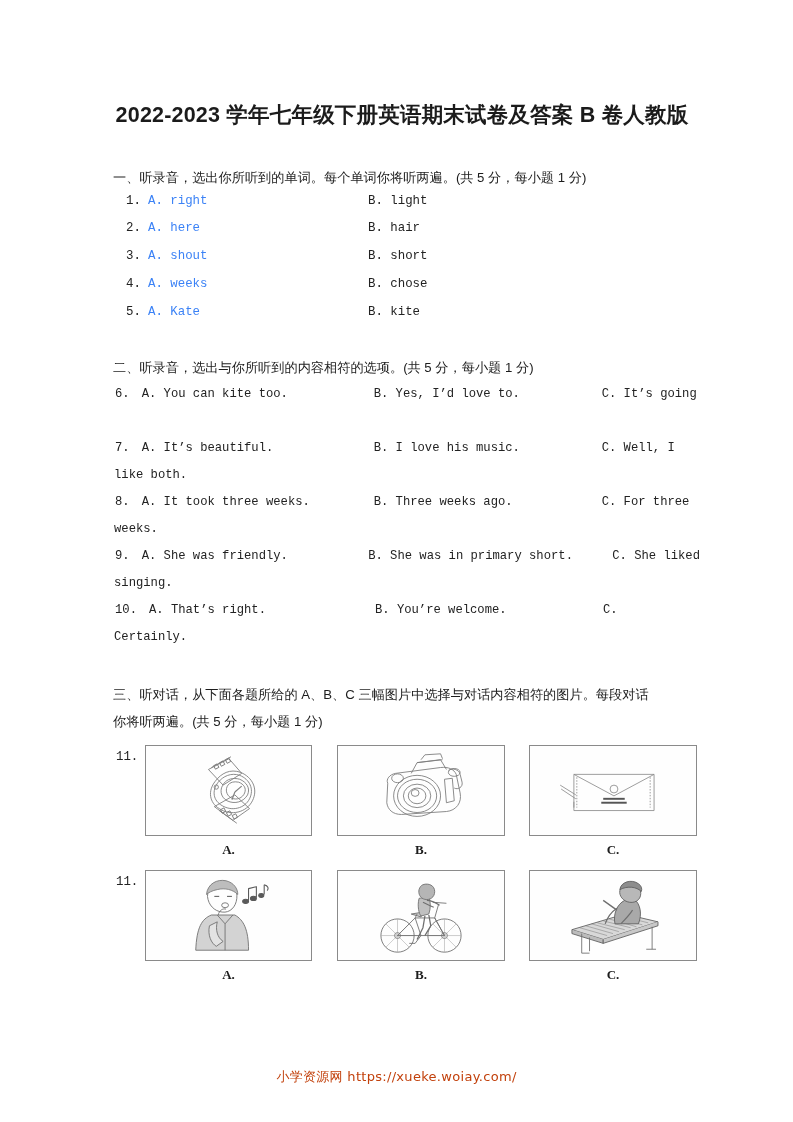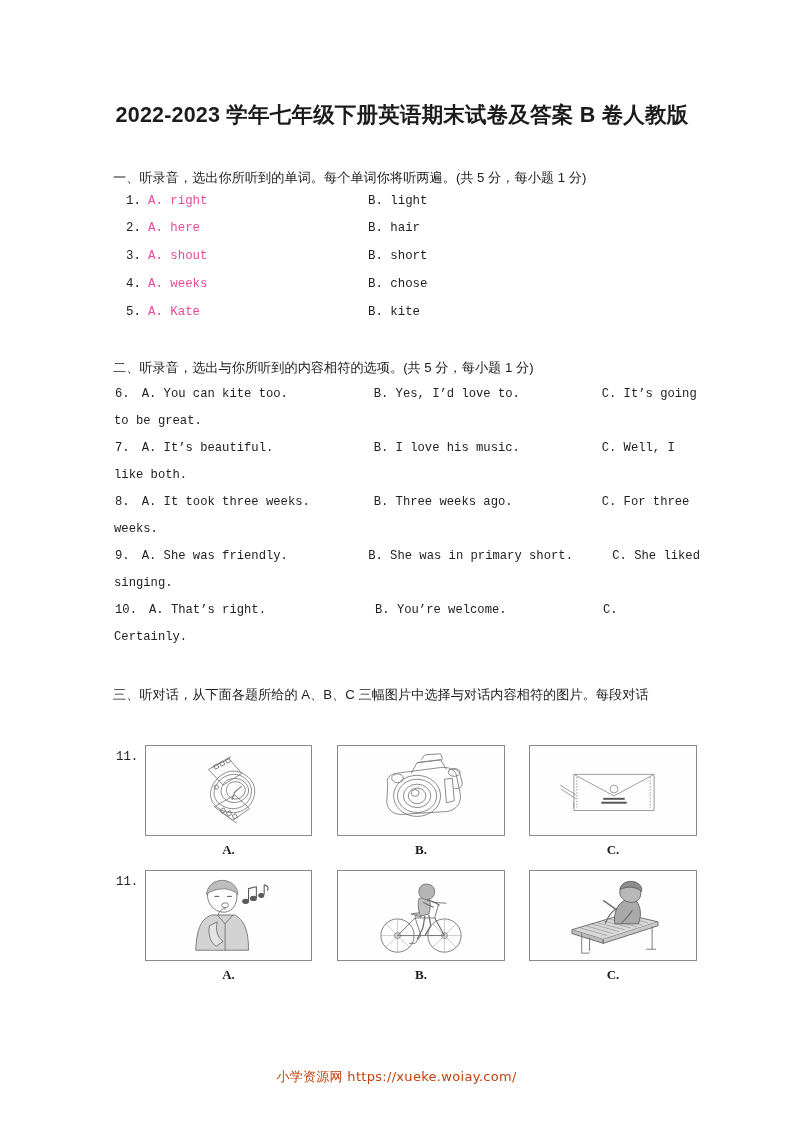--- a/index.html
+++ b/index.html
@@ -62,21 +62,21 @@
     left: 126px;
     font-family: "Liberation Mono", "DejaVu Sans Mono", monospace;
     font-size: 12.4px;
     color: #222;
   }
   .w-a {
     position: absolute;
     left: 148px;
     font-family: "Liberation Mono", "DejaVu Sans Mono", monospace;
     font-size: 12.4px;
-    color: #ec4899;
+    color: #3b82f6;
   }
   .w-b {
     position: absolute;
     left: 368px;
     font-family: "Liberation Mono", "DejaVu Sans Mono", monospace;
     font-size: 12.4px;
     color: #222;
   }
   
   .q2 {
@@ -165,21 +165,20 @@
 
   <div class="section-head" style="top:355px">二、听录音，选出与你所听到的内容相符的选项。(共 5 分，每小题 1 分)</div>
 
   <div class="q2" style="top:381px">
     <div class="line1">
       <span>6.</span>
       <span class="oa">A. You can kite too.</span>
       <span class="ob">B. Yes, I’d love to.</span>
       <span class="oc">C. It’s going</span>
     </div>
-    <div class="cont" style="margin-left:-1px">to be great.</div>
   </div>
 
   <div class="q2" style="top:435px">
     <div class="line1">
       <span>7.</span>
       <span class="oa">A. It’s beautiful.</span>
       <span class="ob">B. I love his music.</span>
       <span class="oc">C.  Well,  I</span>
     </div>
     <div class="cont" style="margin-left:-1px">like both.</div>
@@ -209,20 +208,21 @@
     <div class="line1">
       <span>10.</span>
       <span class="oa" style="width:226px">A. That’s right.</span>
       <span class="ob">B. You’re welcome.</span>
       <span class="oc">C.</span>
     </div>
     <div class="cont" style="margin-left:-1px">Certainly.</div>
   </div>
 
   <div class="section-head" style="top:682px">三、听对话，从下面各题所给的 A、B、C 三幅图片中选择与对话内容相符的图片。每段对话</div>
+  <div class="section-head" style="top:709px">你将听两遍。(共 5 分，每小题 1 分)</div>
 
   <div class="pic-label" style="left:116px; top:750px">11.</div>
 
   <div class="pic-box" style="left:145px; top:745px; width:167px; height:91px">
     <svg viewBox="0 0 167 91" xmlns="http://www.w3.org/2000/svg">
       <g fill="none" stroke="#7c7c7c" stroke-width="0.9" stroke-linejoin="round">
 
         <path d="M63 24 L84 13 L97 28 L78 40 Z"></path>
         <path d="M66 22 L86 11"></path>
         <rect x="69" y="19" width="4" height="4" transform="rotate(-28 71 21)"></rect>

